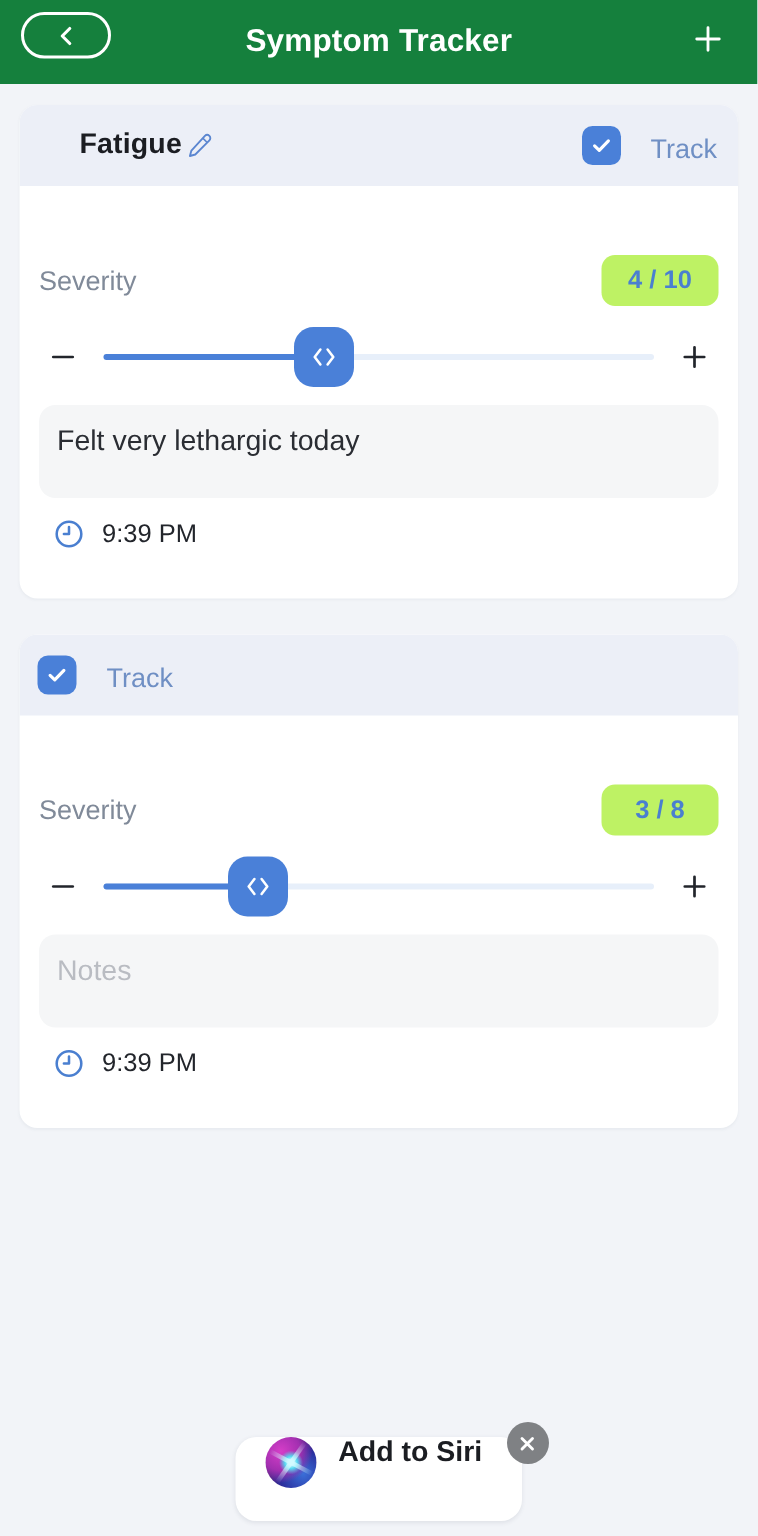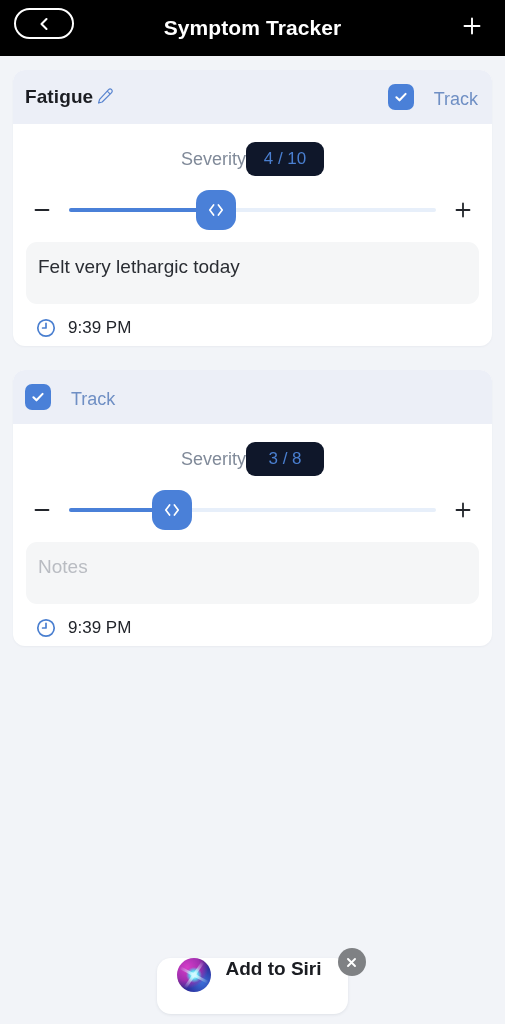--- a/index.html
+++ b/index.html
@@ -8,21 +8,21 @@
     font-family: "Liberation Sans", sans-serif;
     background: #f2f4f8;
     overflow: hidden;
   }
   .app { position: relative; width: 505px; height: 1024px; background: #f2f4f8; }
 
   
   .header {
     position: relative;
     height: 56px;
-    background: #000000;
+    background: #15803d;
     display: flex; align-items: center;
     flex-shrink: 0;
   }
   .back-btn {
     position: absolute; left: 14px; top: 8px;
     width: 60px; height: 31px;
     border: 2px solid #ffffff; border-radius: 16px;
     display: flex; align-items: center; justify-content: center;
     cursor: pointer; background: transparent;
   }
@@ -48,43 +48,44 @@
     overflow: hidden;
     margin-bottom: 24px;
     box-shadow: 0 1px 2px rgba(60,70,90,.05);
   }
   .card-header {
     background: #eceff7;
     height: 54px;
     display: flex; align-items: center; justify-content: space-between;
     padding: 0 14px 0 12px;
   }
-  .card-title-wrap { display: flex; gap: 1px; }
+  .card-title-wrap { display: flex; align-items: center; gap: 1px; margin-left: 28px; }
   .card-title {
     font-size: 19px; font-weight: bold; color: #1b1d22;
     letter-spacing: .1px;
   }
   .pencil-icon { width: 20px; height: 20px; display:block; cursor: pointer; margin-left: 1px; }
 
   .track-wrap { display: flex; align-items: flex-end; gap: 20px; cursor: pointer; }
   .checkbox {
     width: 26px; height: 26px; border-radius: 7px;
     background: #4a80d8;
     display: flex; align-items: center; justify-content: center;
   }
   .track-label { font-size: 18px; color: #6f8fc4; }
 
   .severity-row {
-    display: flex; align-items: center; justify-content: center;
+    display: flex; align-items: center; justify-content: space-between;
     padding: 18px 13px 0 13px;
+    margin-top: 28px;
   }
   .severity-label { font-size: 18px; color: #808a99; }
   .severity-badge {
-    background: #0f172a; color: #4a7fd0;
-    font-size: 17px; font-weight: normal;
+    background: #bef264; color: #4a7fd0;
+    font-size: 17px; font-weight: bold;
     border-radius: 9px;
     padding: 7px 16px;
     min-width: 78px; text-align: center;
   }
 
   .slider-row {
     display: flex; align-items: center;
     padding: 14px 14px 0 14px;
     gap: 0;
   }
@@ -127,21 +128,21 @@
     min-height: 62px;
     padding: 13px 12px;
     font-size: 19px;
     color: #2a2d33;
     line-height: 1.3;
   }
   .notes.placeholder { color: #b9bcc2; }
 
   .time-row {
     display: flex; align-items: center; gap: 11px;
-    padding: 13px 13px 7px 22px;
+    padding: 13px 13px 32px 22px;
   }
   .clock-icon { width: 22px; height: 22px; display:block; flex-shrink: 0; }
   .time-text { font-size: 17px; color: #22252b; }
 
   
   .siri-area {
     position: absolute; left: 0; right: 0; bottom: 10px;
     display: flex; justify-content: center;
   }
   .siri-holder { position: relative; }

